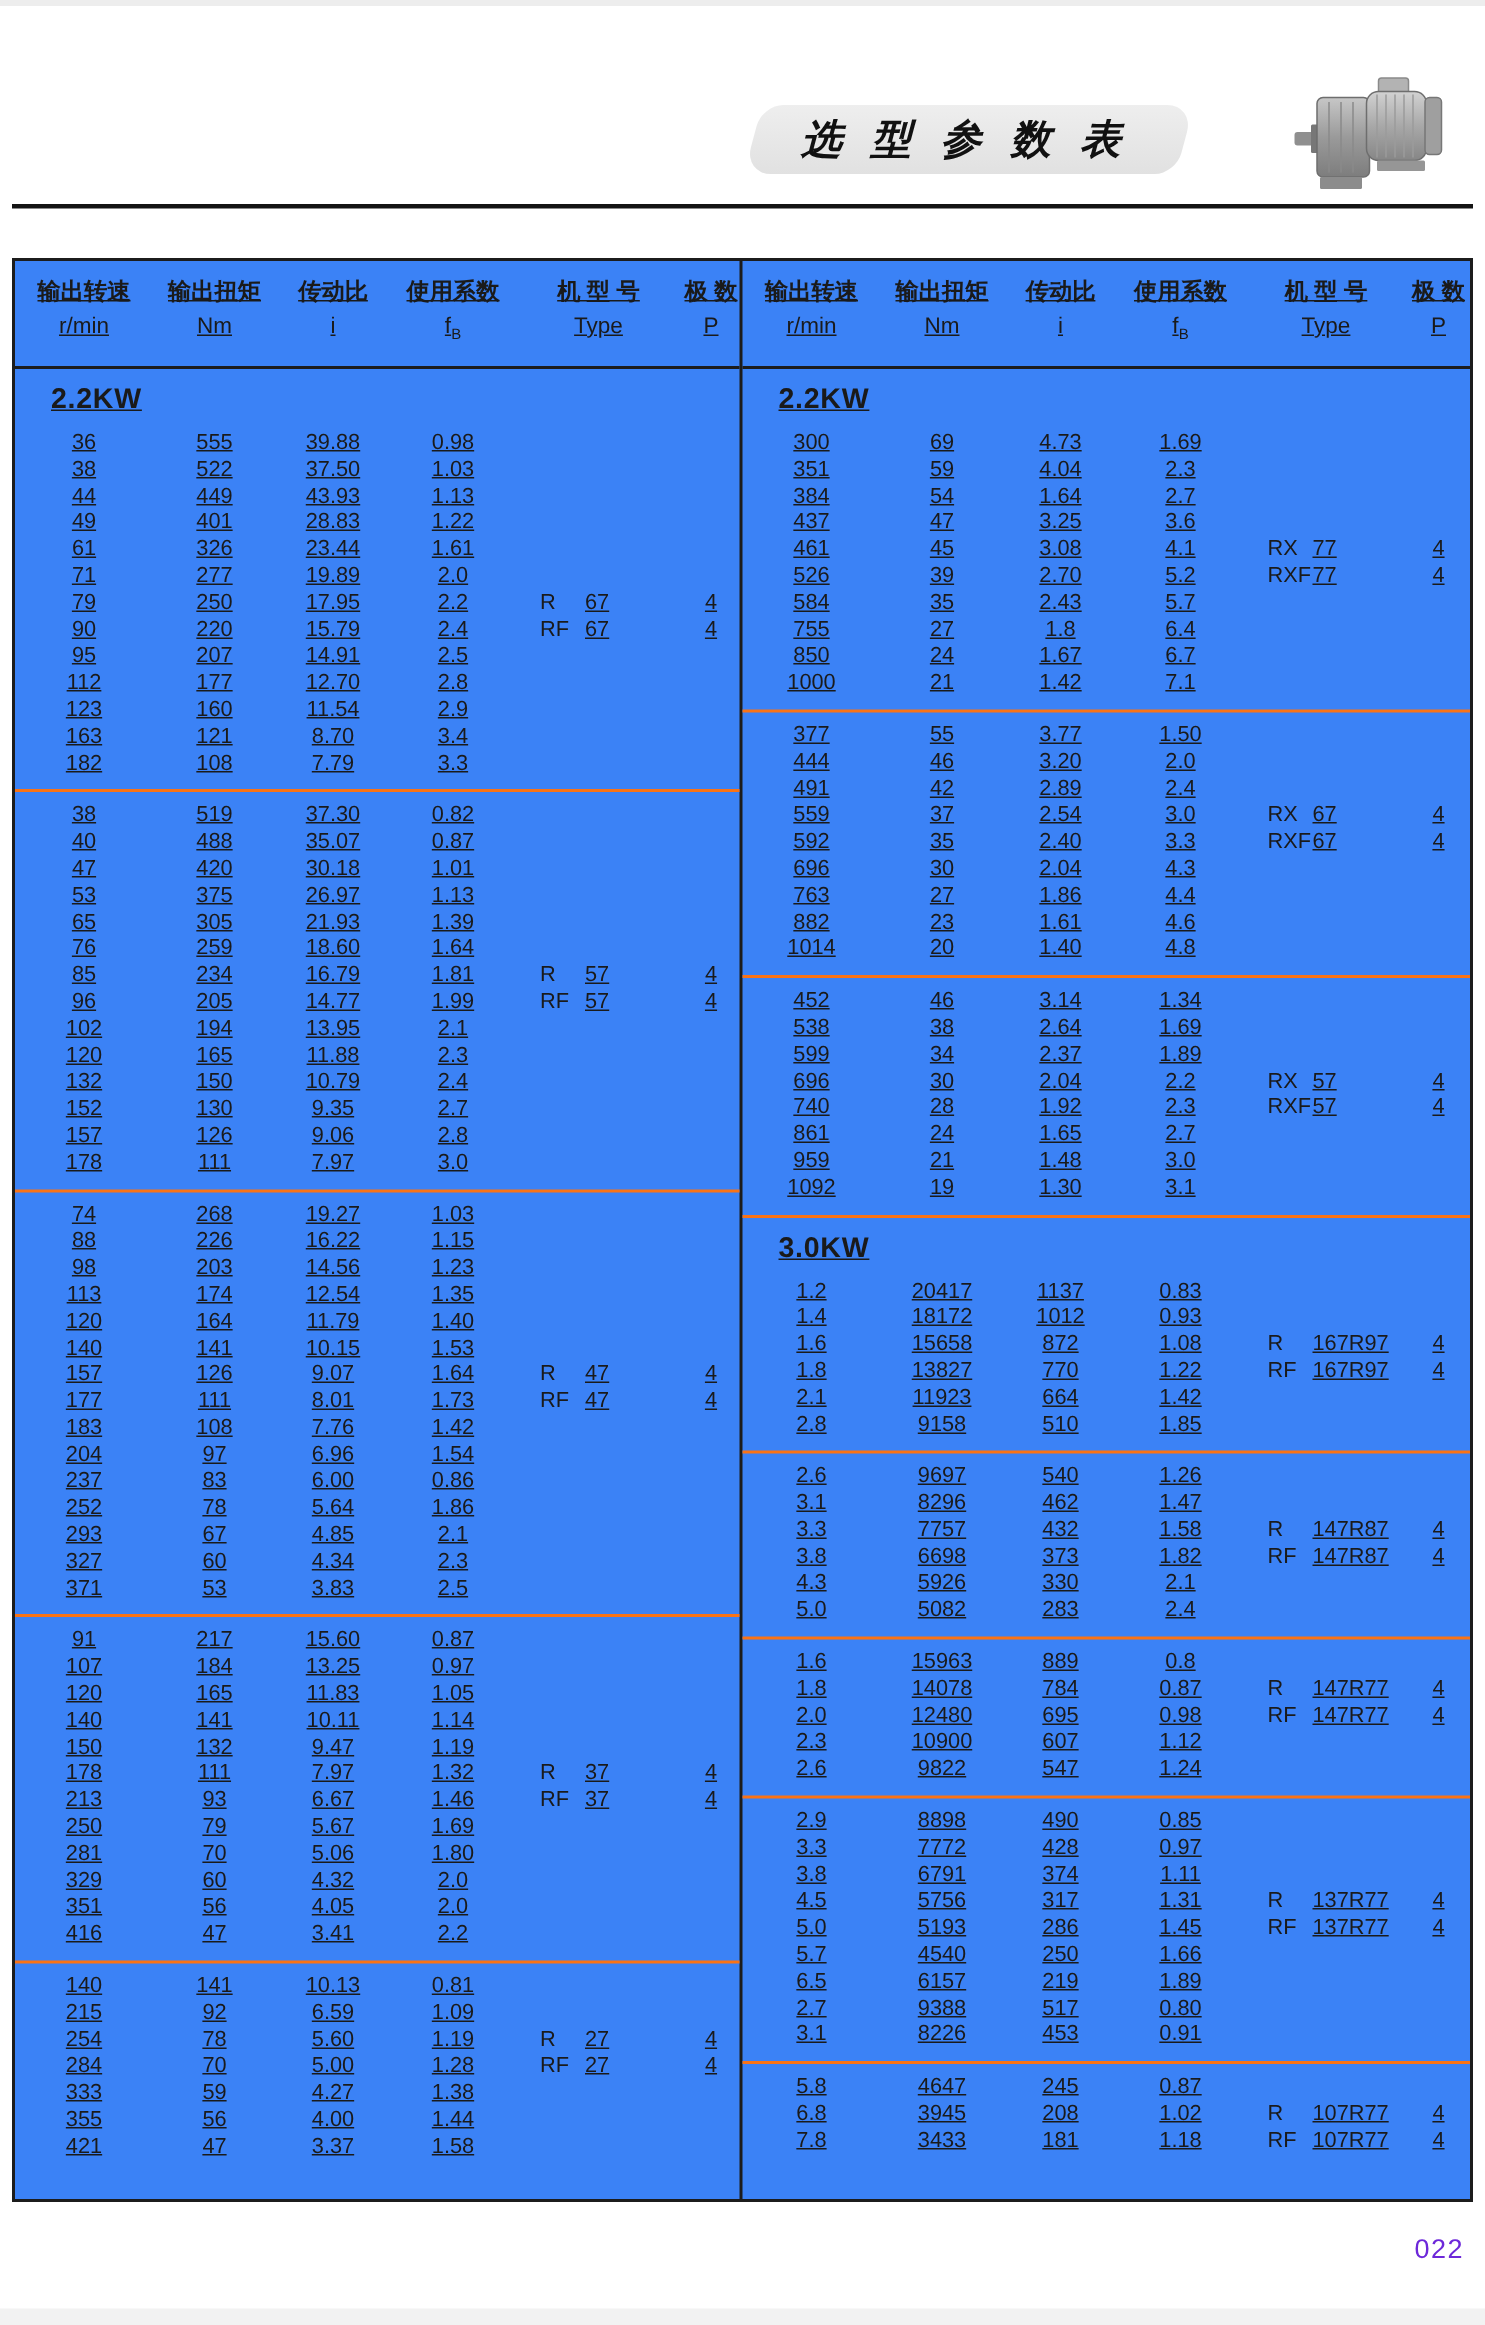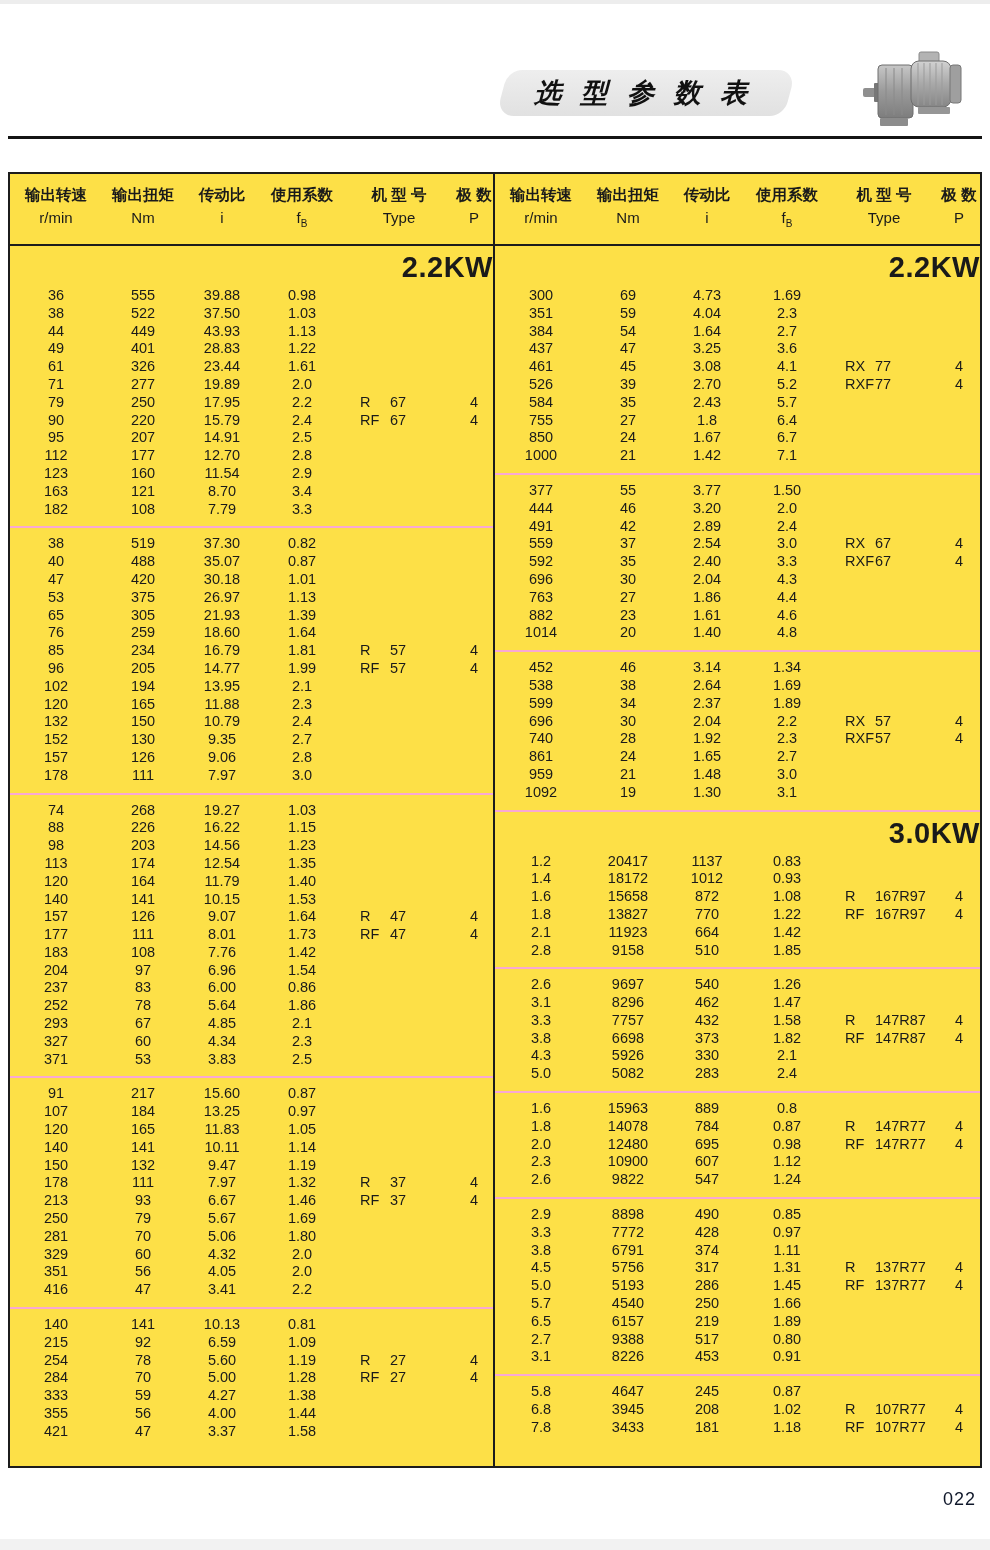--- a/index.html
+++ b/index.html
@@ -22,41 +22,41 @@
     display:block; width:100%; text-align:center; line-height:46px;
     font-size:27px; font-weight:700; letter-spacing:6px; color:#111;
   }
   .rule { position:absolute; left:8px; top:136px; width:974px; height:3px; background:#141414; }
 
   .motor { position:absolute; right:22px; top:50px; }
 
   
   .param-table {
     position:absolute; left:8px; top:172px; width:974px; height:1296px;
-    border:2px solid #1c1c1c; display:flex; box-sizing:border-box; background:#fde047;
+    border:2px solid #1c1c1c; display:flex; box-sizing:border-box; background:#3b82f6;text-decoration:underline;
   }
   .col { width:50%; box-sizing:border-box; }
   .col:first-child { border-right:2px solid #1c1c1c; }
 
   .thead { border-bottom:2px solid #1c1c1c; padding:10px 0 8px 0; }
   .hrow { display:grid; grid-template-columns:92px 82px 76px 84px 110px 40px; }
   .hc { text-align:center; font-weight:700; font-size:15.5px; line-height:22px; white-space:nowrap; }
   .hu .hc, .hc.hu { font-weight:400; font-size:15px; line-height:24px; }
   .hc sub { font-size:10px; }
 
   .block { padding:7px 0 8px 0; }
-  .block + .block { border-top:2px solid #f9a8d4; }
-  .power { font-weight:700; font-size:29px; height:30px; line-height:28px; padding-left:1px; margin-bottom:4px; letter-spacing:0.5px;text-align:right; }
+  .block + .block { border-top:2px solid #f97316; }
+  .power { font-weight:700; font-size:19px; height:30px; line-height:28px; padding-left:24px; margin-bottom:4px; letter-spacing:0.5px; }
 
   .row { display:grid; grid-template-columns:92px 82px 76px 84px 110px 40px; height:17.8px; line-height:17.8px; font-size:14.5px; }
   .cell { text-align:center; white-space:nowrap; }
   .cell.type { text-align:left; padding-left:16px; }
   .tp { display:inline-block; width:30px; }
 
-  .pageno { position:absolute; right:14px; top:1489px; font-size:18px; letter-spacing:1px; color:#0f172a; }
+  .pageno { position:absolute; right:14px; top:1489px; font-size:18px; letter-spacing:1px; color:#6d28d9; }
 </style>
 </head>
 <body>
 
 <div class="page">
   <div class="edge-top"></div>
 
   <div class="banner">
     <span class="banner-text">选 型 参 数 表</span>
   </div>

